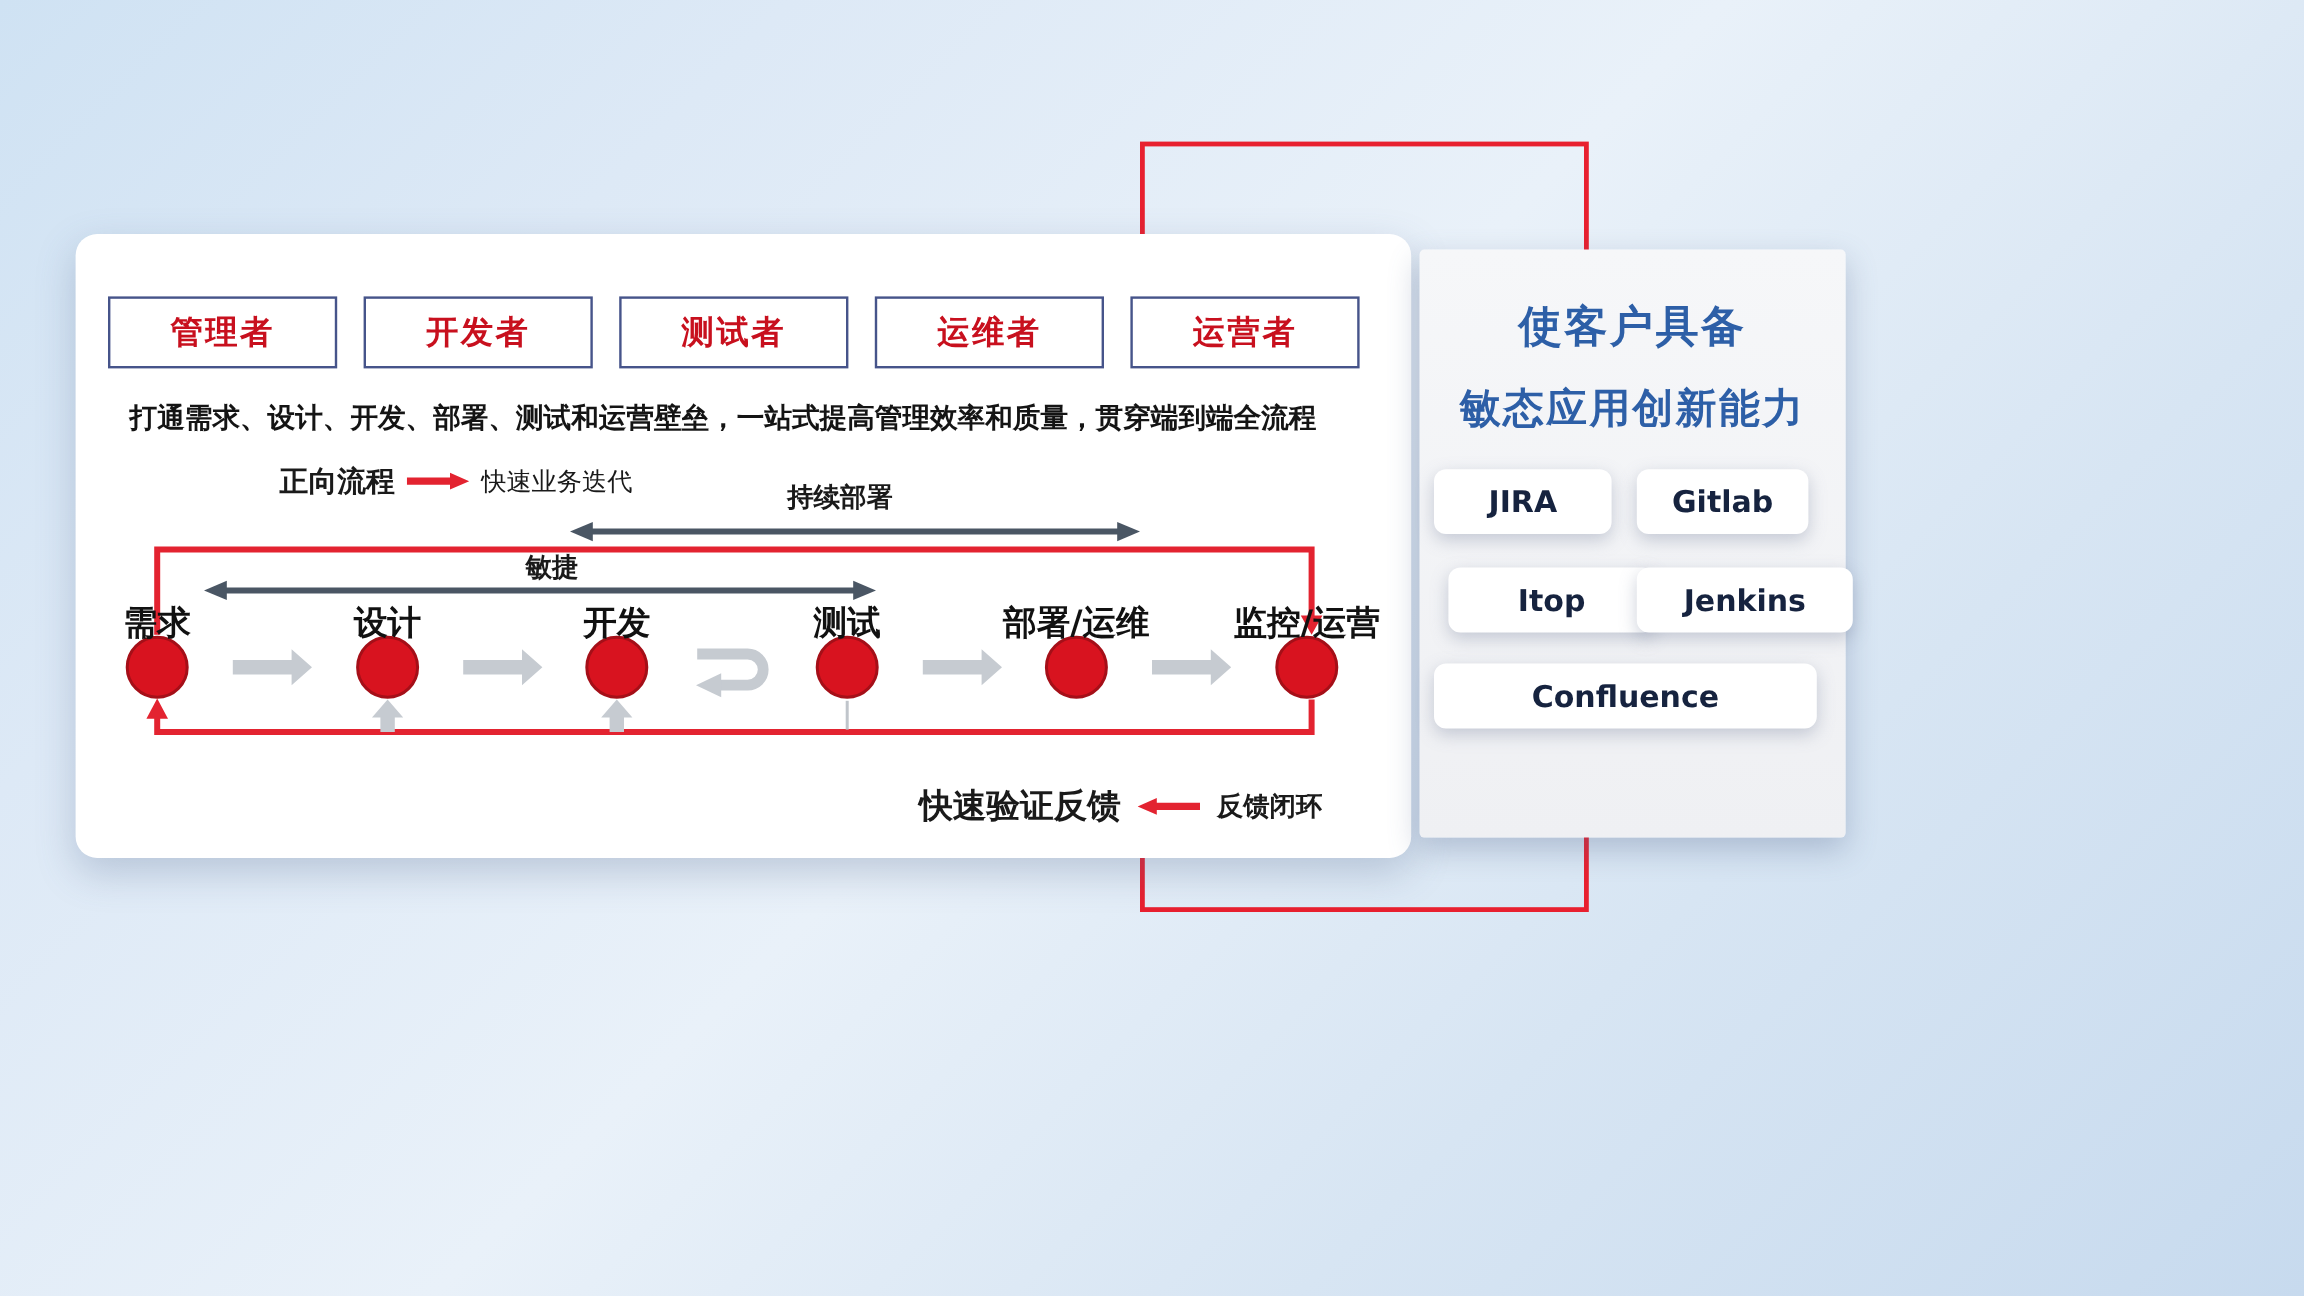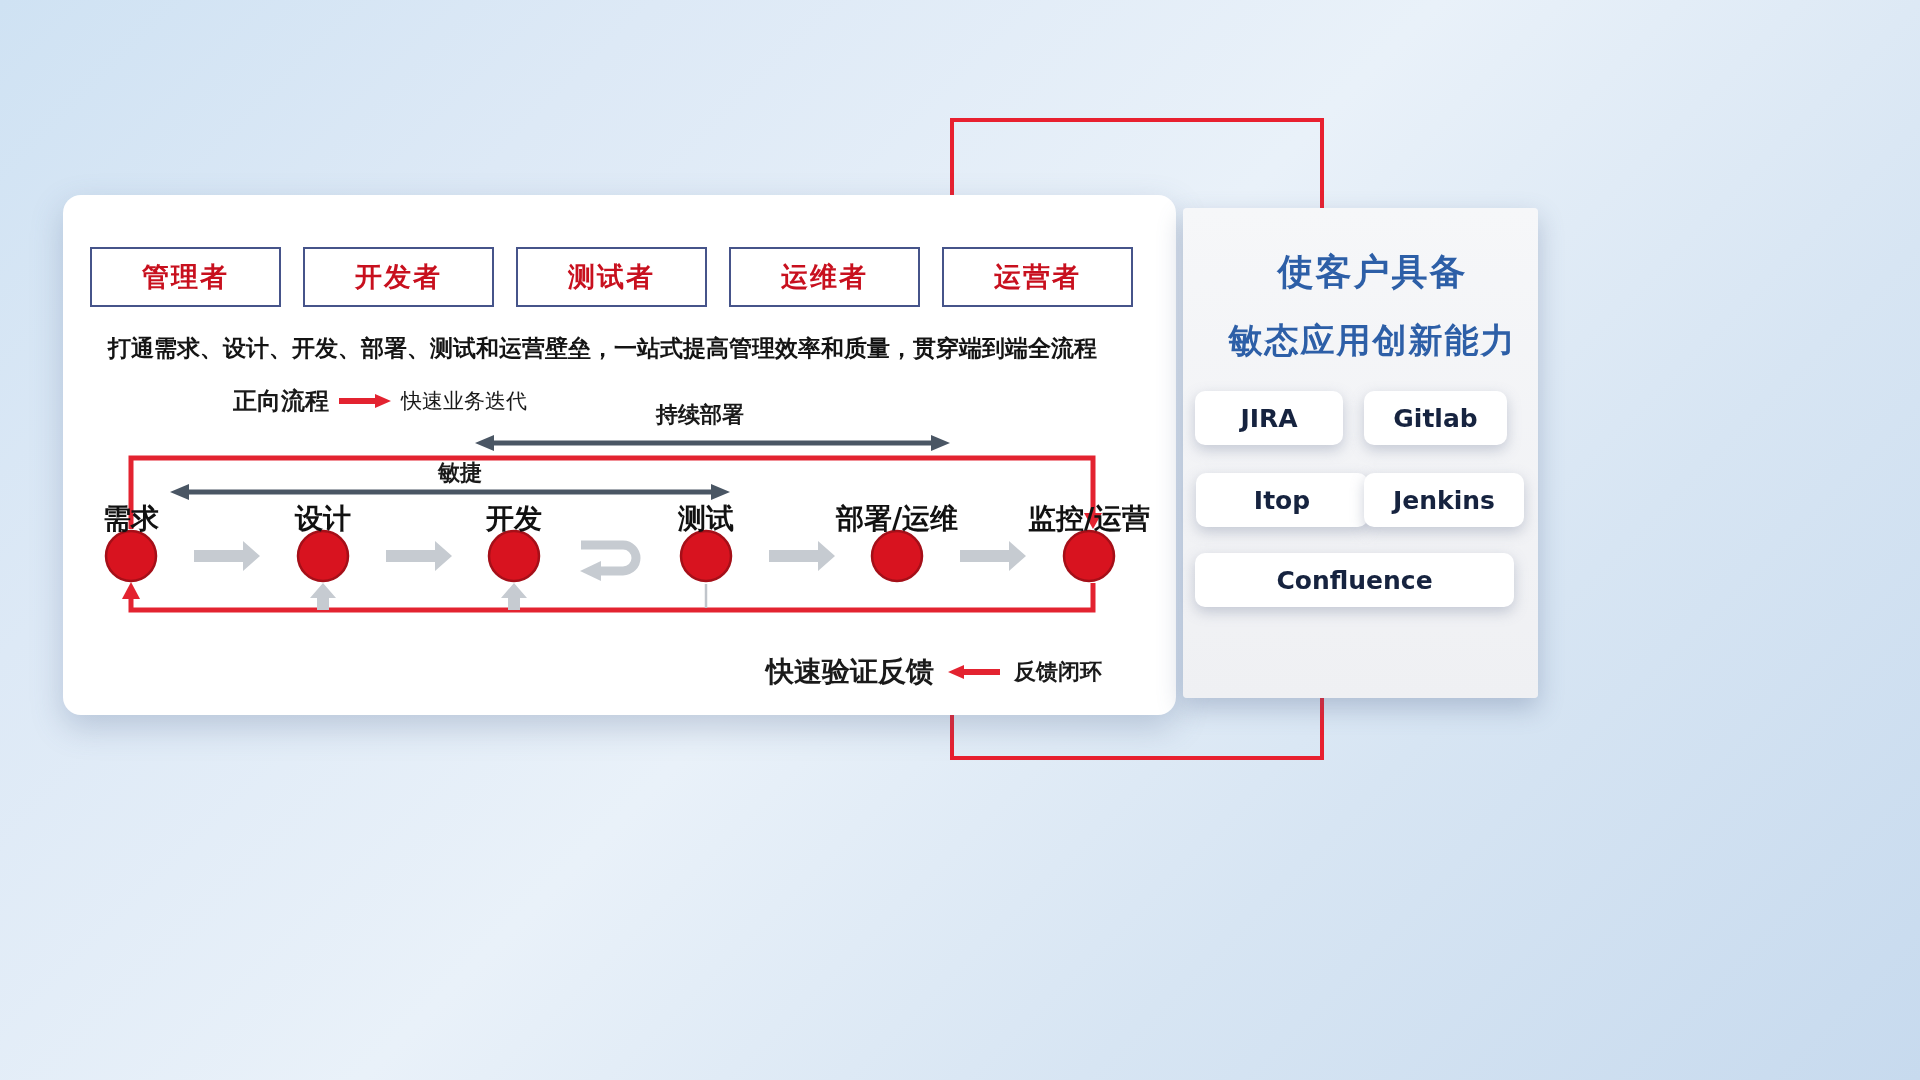--- a/index.html
+++ b/index.html
@@ -92,39 +92,39 @@
   
   .panel {
     position: absolute;
     left: 1183px; top: 208px; width: 355px; height: 490px;
     background: linear-gradient(180deg, #f6f7f9 0%, #eff0f3 100%);
     box-shadow: 0 10px 26px rgba(80, 100, 140, 0.32);
     border-radius: 4px;
     z-index: 3;
   }
   .panel-title {
-    position: absolute; left: 12px; width: 355px;
+    position: absolute; left: 0; width: 355px;
     text-align: center;
     font-size: 36px; font-weight: 700; color: #2d5fa7;
     letter-spacing: 2px; white-space: nowrap;
   }
   .panel-title.t1 { top: 40px; }
   .panel-title.t2 { top: 110px; font-size: 34px; }
   .tool {
     position: absolute;
     background: #ffffff;
     border-radius: 10px;
     box-shadow: 0 5px 14px rgba(110, 120, 150, 0.35);
     display: flex; align-items: center; justify-content: center;
     font-size: 25px; font-weight: 700; color: #16233f;
   }
   .tool-jira       { left: 12px;  top: 183px; width: 148px; height: 54px; }
   .tool-gitlab     { left: 181px; top: 183px; width: 143px; height: 54px; }
-  .tool-itop       { left: 13px;  top: 265px; width: 172px; height: 54px; }
-  .tool-jenkins    { left: 181px; top: 265px; width: 160px; height: 54px; }
+  .tool-itop       { left: 24px;  top: 265px; width: 172px; height: 54px; }
+  .tool-jenkins    { left: 181px; top: 265px; width: 180px; height: 54px; }
   .tool-confluence { left: 12px;  top: 345px; width: 319px; height: 54px; }
 </style>
 </head>
 <body>
 
 <div class="page">
 
   <div class="red-frame"></div>
 
   <div class="card">

